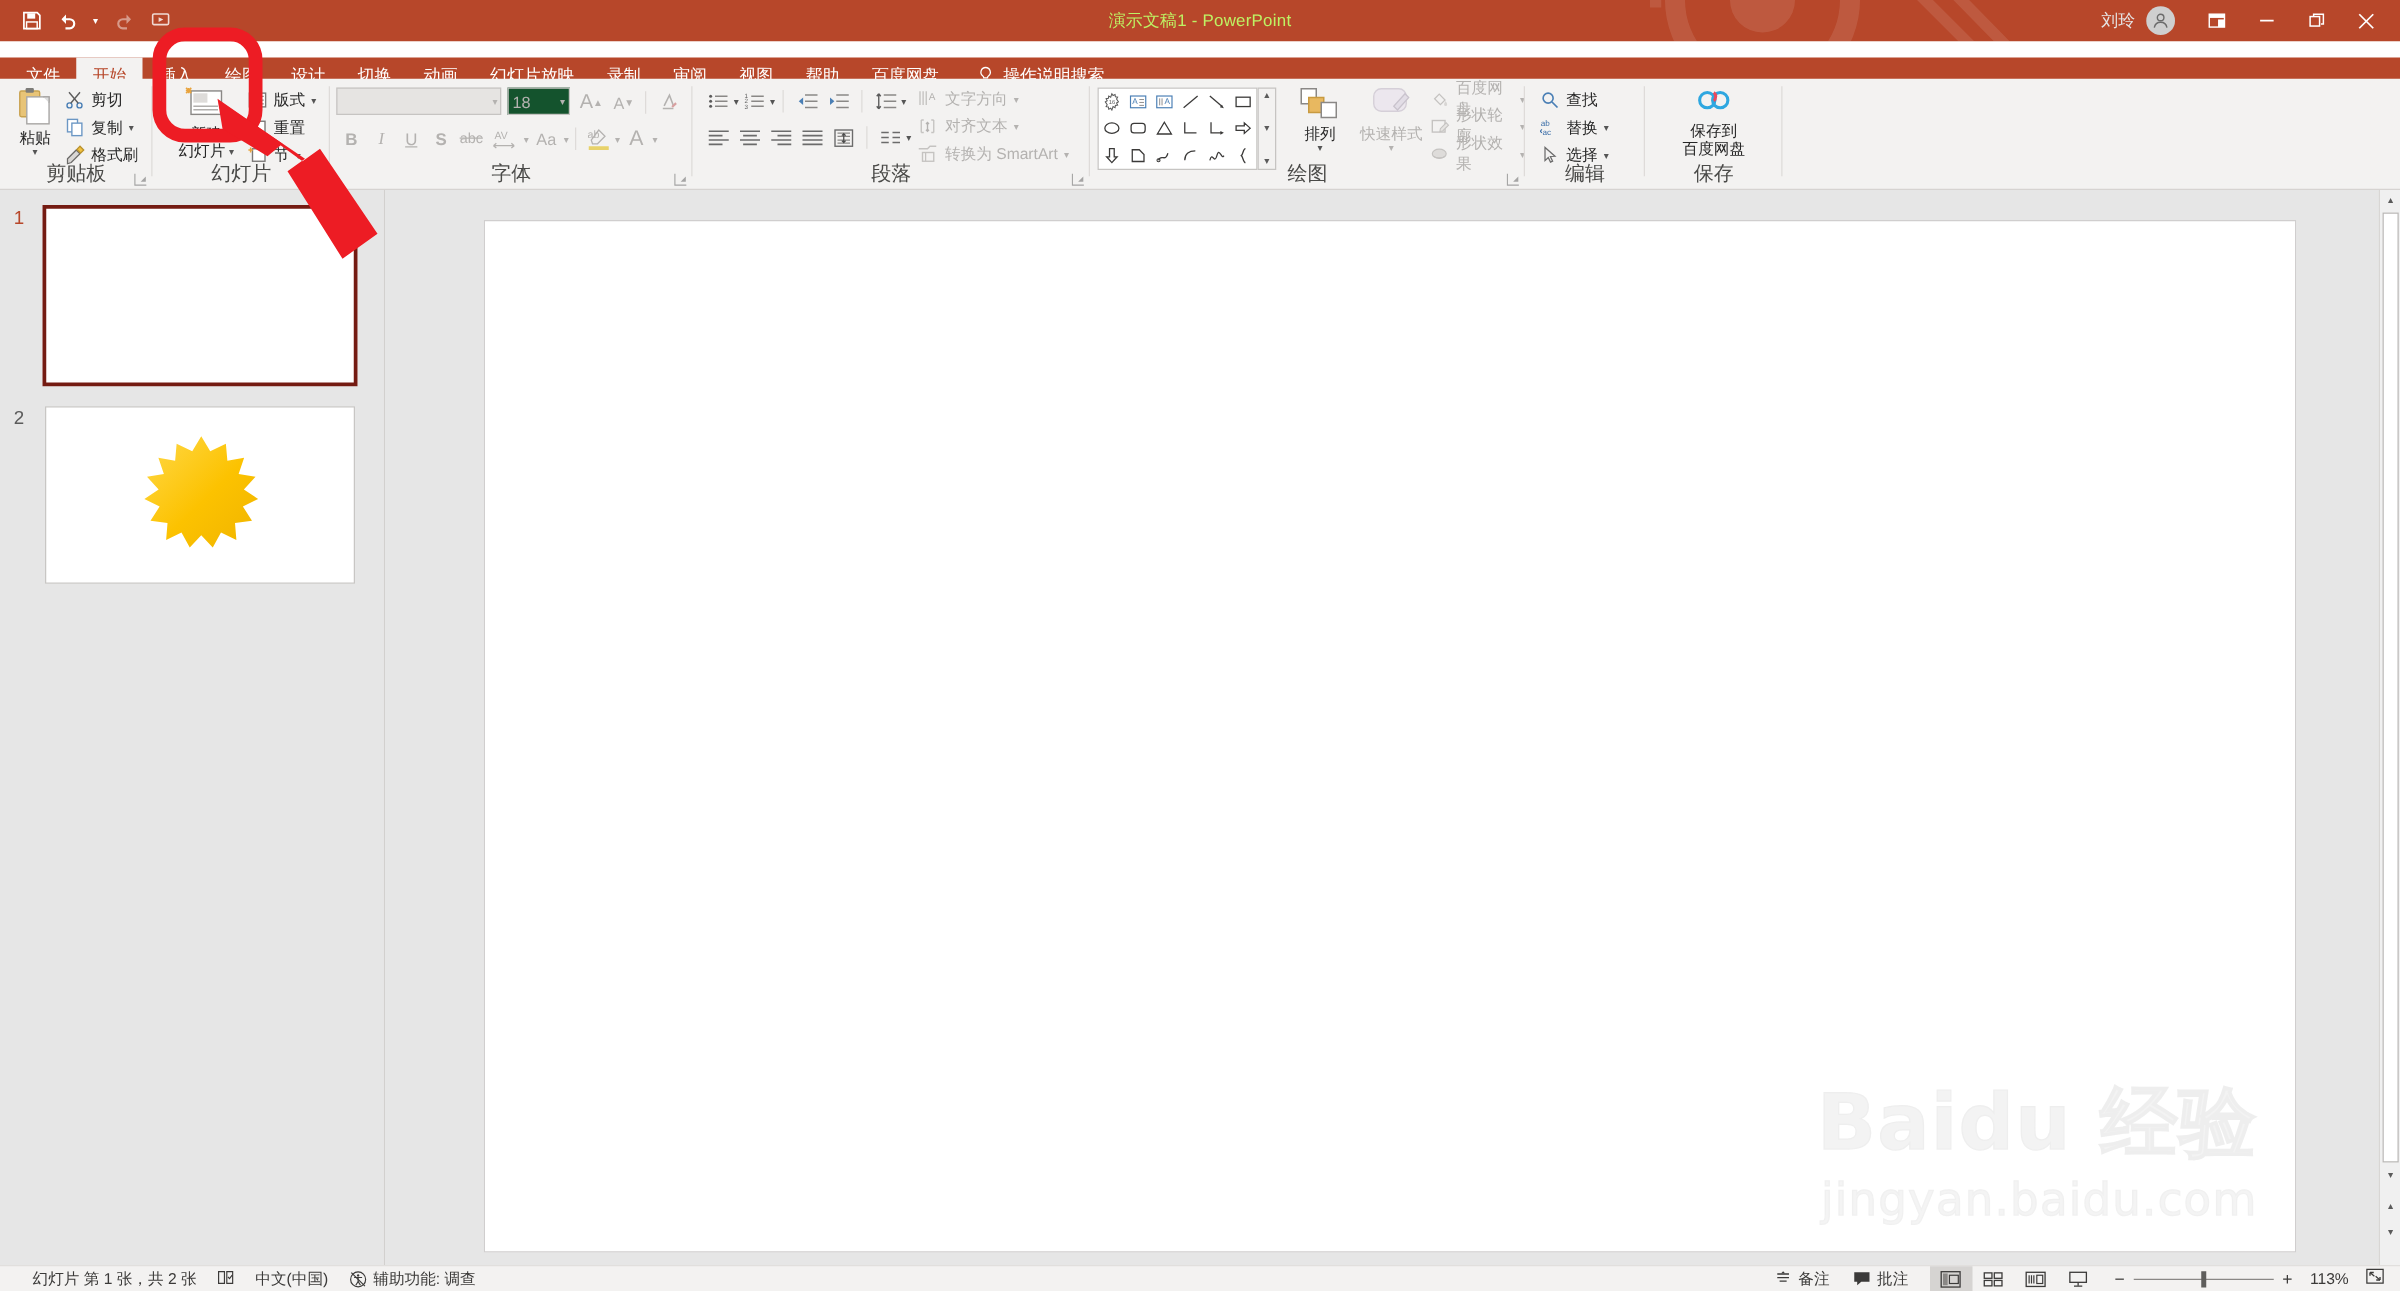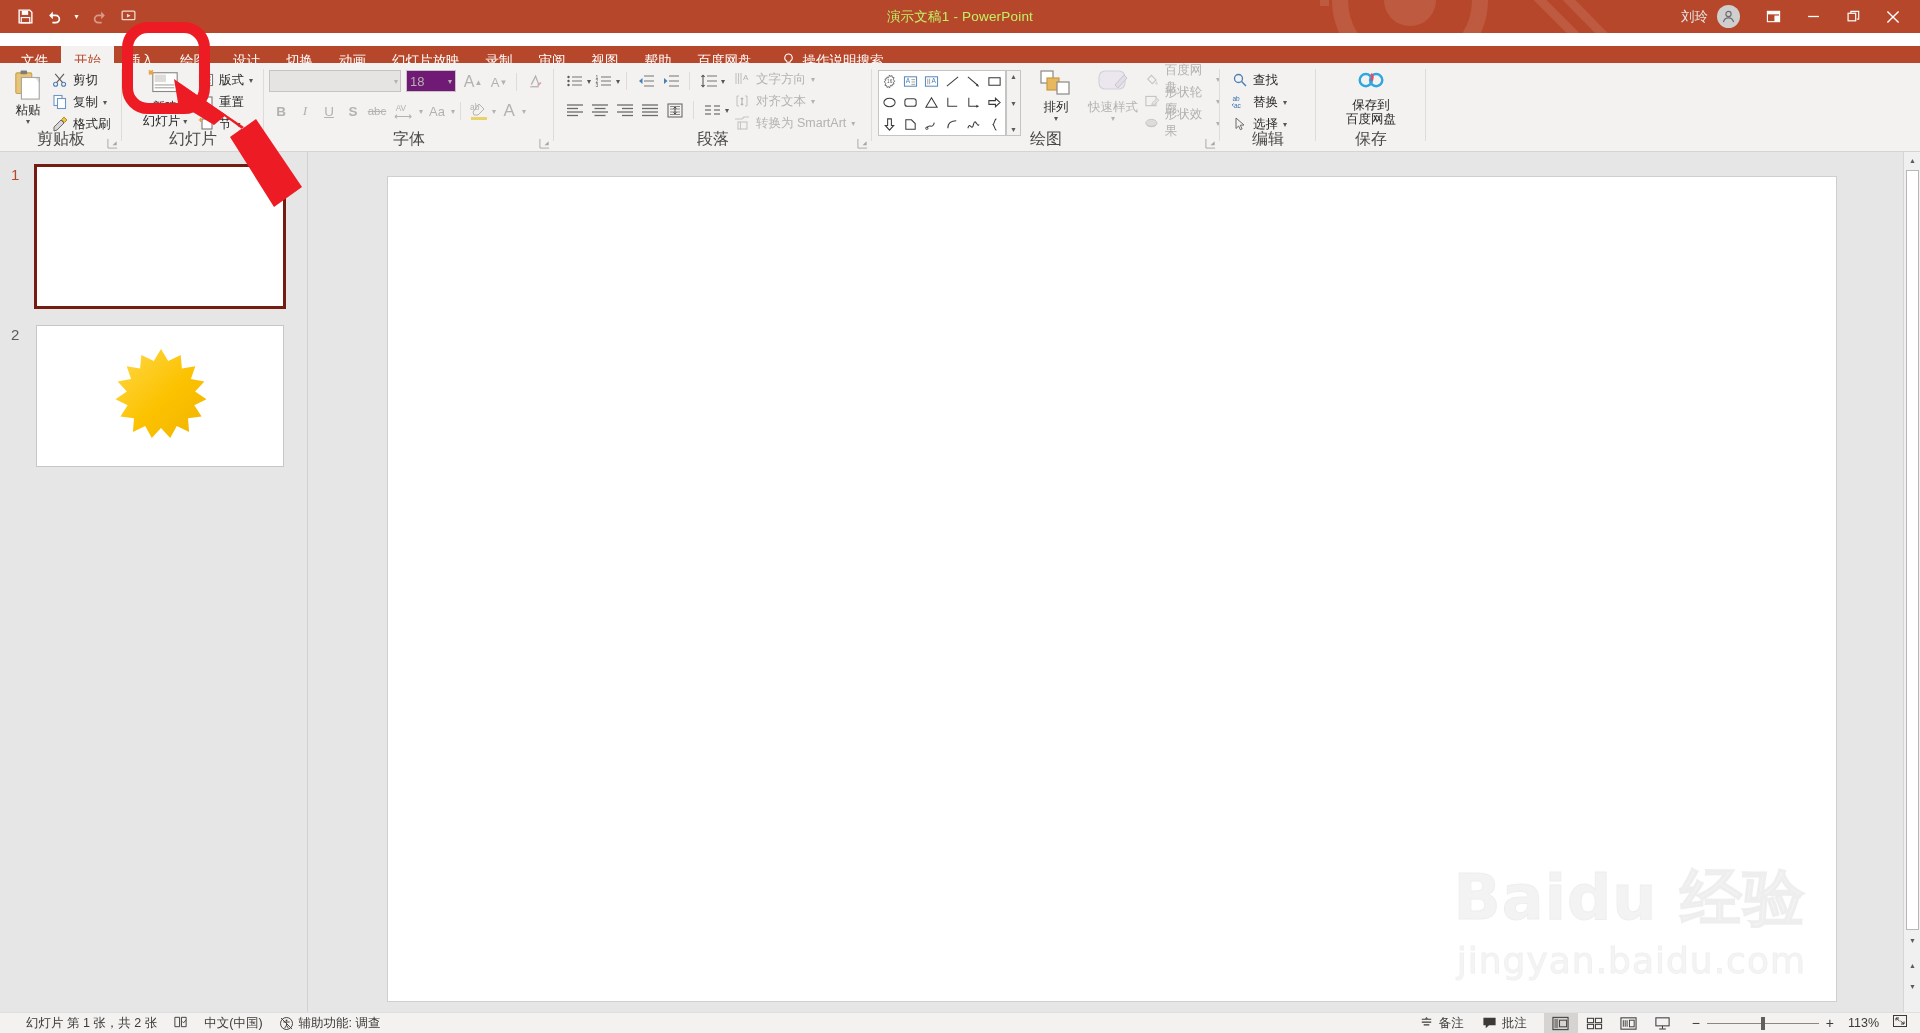--- a/index.html
+++ b/index.html
@@ -70,21 +70,21 @@
   }
   .shape-cell{display:flex;align-items:center;justify-content:center;}
   .gal-scroll{position:absolute;left:134px;top:7px;width:15px;height:66px;background:#f3f2f1;border:1px solid #c6c4c2;
     display:flex;flex-direction:column;justify-content:space-between;align-items:center;padding:2px 0;}
   
   .fontbox{
     position:absolute;left:5px;top:7px;width:132px;height:22px;background:#e6e4e2;border:1px solid #c6c4c2;
     display:flex;align-items:center;justify-content:flex-end;padding-right:2px;
   }
   .sizebox{
-    position:absolute;left:142px;top:7px;width:50px;height:22px;background:#701a75;border:1px solid #c6c4c2;
+    position:absolute;left:142px;top:7px;width:50px;height:22px;background:#14532d;border:1px solid #c6c4c2;
     display:flex;align-items:center;justify-content:space-between;padding:0 3px;
   }
   .fontrow2{position:absolute;left:5px;top:36px;display:flex;align-items:center;gap:0px;}
   .fbtn{width:24px;height:24px;display:flex;align-items:center;justify-content:center;font-size:13.5px;color:#b4b2b0;}
   
   .pbtn{width:25px;height:24px;display:flex;align-items:center;justify-content:center;}
   
   .slidepanel{
     position:absolute;left:0;top:152px;width:307px;height:860px;background:#e6e6e6;
   }

